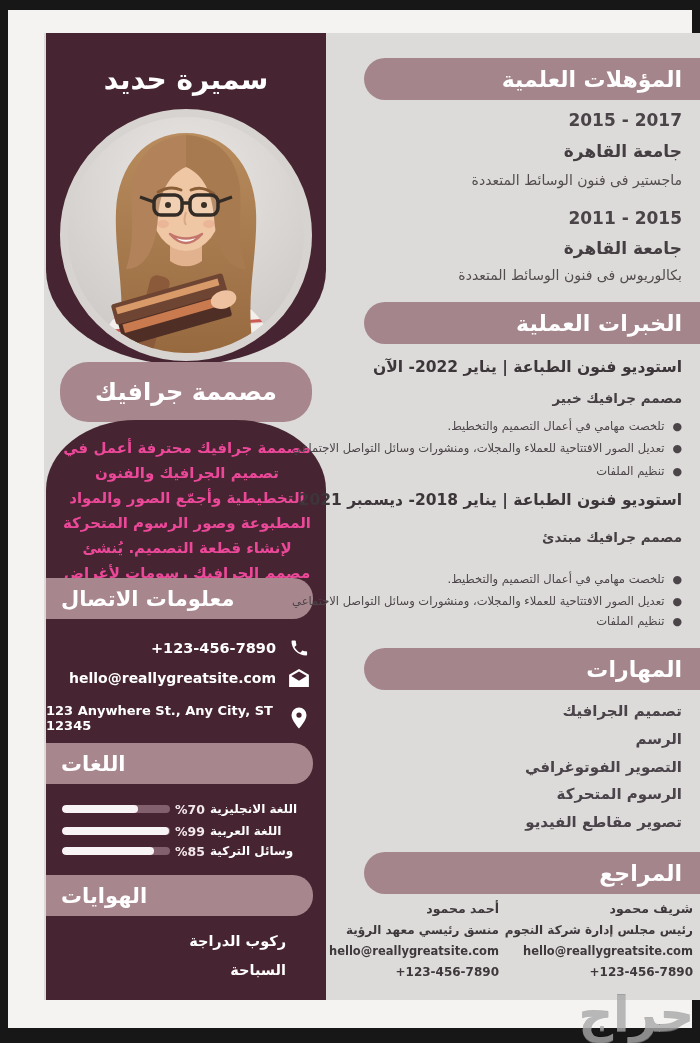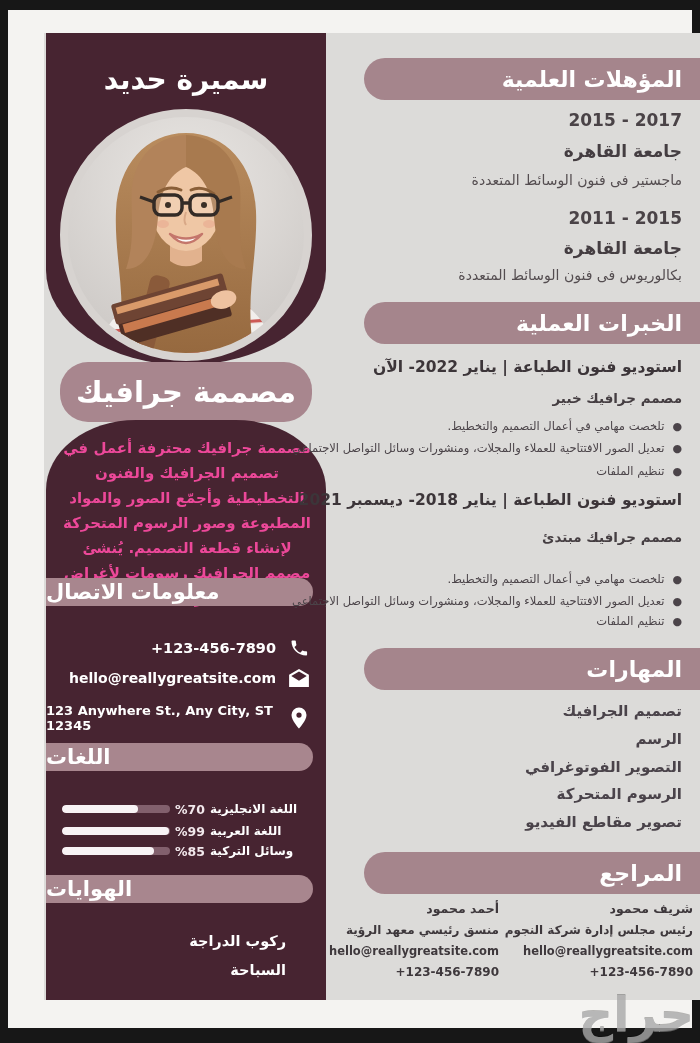--- a/index.html
+++ b/index.html
@@ -14,30 +14,30 @@
   
   .sidebar{position:absolute;left:2px;top:0;width:280px;height:967px;}
   .sb-top{position:absolute;left:0;top:0;width:280px;height:332px;background:#472431;
           border-radius:0 0 140px 140px / 0 0 95px 95px;}
   .name{position:absolute;left:0;top:30px;width:100%;text-align:center;color:#fff;
         font-size:28px;font-weight:700;direction:rtl;}
   .photo-ring{position:absolute;left:14px;top:76px;width:236px;height:236px;border-radius:50%;
         border:8px solid #d7d3d0;overflow:hidden;background:#d8d5d2;box-sizing:content-box;}
   .photo-ring svg{display:block;}
   .role-pill{position:absolute;left:14px;top:329px;width:252px;height:60px;border-radius:28px;
-        background:#a8868e;color:#fff;font-weight:700;font-size:29px;
+        background:#a8868e;color:#fff;font-weight:700;font-size:24px;
         display:flex;align-items:center;justify-content:center;direction:rtl;}
   .sb-lower{position:absolute;left:0;top:387px;width:280px;height:580px;background:#472431;
         border-radius:90px 90px 0 0 / 70px 70px 0 0;}
   .about{position:absolute;left:16px;right:14px;top:16px;text-align:center;color:#ec4899;
         font-size:15px;line-height:25px;font-weight:700;direction:rtl;}
-  .sb-pill{position:absolute;left:0;width:267px;height:28px;background:#a8868e;
+  .sb-pill{position:absolute;left:0;width:267px;height:41px;background:#a8868e;
         border-radius:0 20px 20px 0;color:#fff;font-weight:700;font-size:21px;
         display:flex;align-items:center;justify-content:flex-end;
-        padding-right:28px;box-sizing:border-box;direction:rtl;}
+        padding-right:28px;box-sizing:border-box;direction:rtl;padding-left:15px;}
   .pill-contact{top:158px;} .pill-langs{top:323px;} .pill-hobbies{top:455px;}
   .c-row{position:absolute;right:16px;display:flex;align-items:center;gap:12px;direction:rtl;color:#fff;}
   .c-row .ic{width:22px;height:22px;flex:0 0 auto;display:flex;align-items:center;justify-content:center;}
   .c-phone{top:217px;font-size:14.5px;font-weight:700;}
   .c-email{top:247px;font-size:14px;font-weight:700;}
   .c-addr{top:283px;font-size:13px;font-weight:700;}
   .ltr{direction:ltr;unicode-bidi:embed;}
   .lang-row{position:absolute;right:20px;left:16px;height:18px;display:flex;align-items:center;
         direction:rtl;color:#fff;}
   .lr1{top:380px;} .lr2{top:402px;} .lr3{top:422px;}

